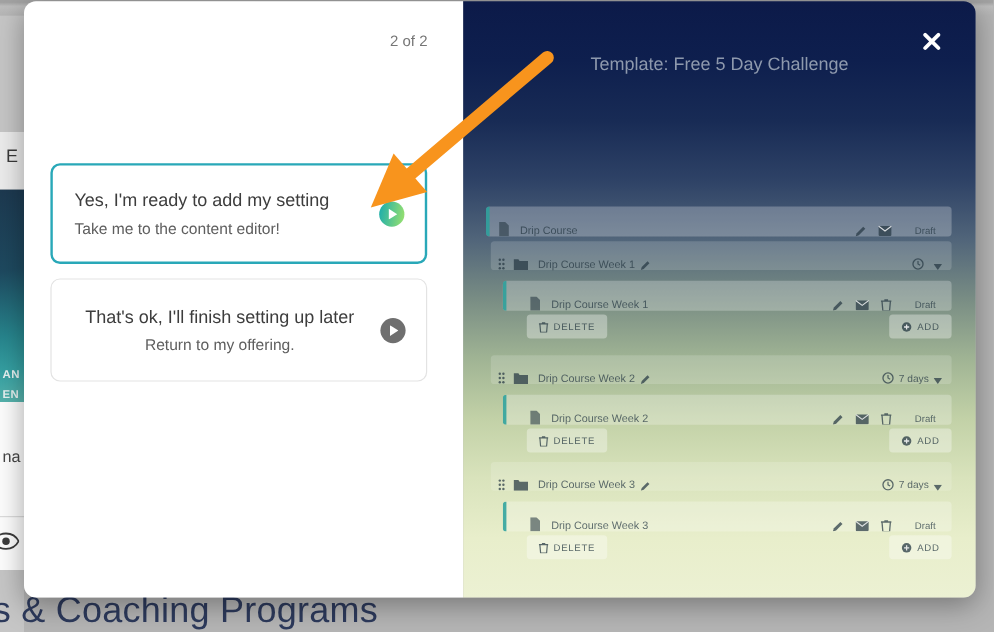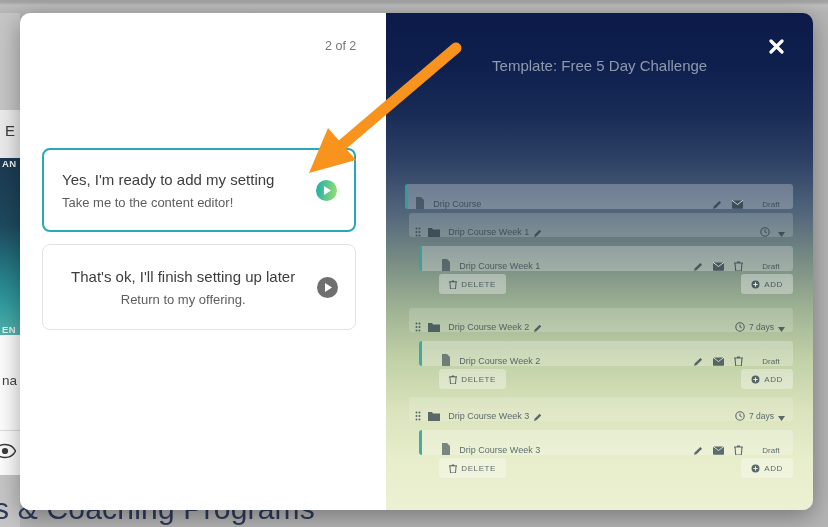--- a/index.html
+++ b/index.html
@@ -10,30 +10,30 @@
 
   
   .bg-top-strip { position:absolute; left:0; top:0; width:828px; height:13px;
     background:linear-gradient(180deg,#a2a2a2 0%,#a2a2a2 15%,#bdbdbd 40%,#b5b5b5 100%); }
   .bg-left-strip { position:absolute; left:0; top:13px; width:20px; height:514px; background:#c6c6c6; }
   .bg-tab { position:absolute; left:0; top:97px; width:20px; height:48px; background:#ececec;
     color:#3a3a3a; font-size:15px; padding:12px 0 0 5px; }
   .bg-logo { position:absolute; left:0; top:145px; width:20px; height:177px;
     background:linear-gradient(168deg,#1d3950 0%,#1e4a60 38%,#27858d 68%,#35a0a2 84%,#5ab5ae 100%);
     color:#e8f2f2; font-size:9.5px; font-weight:bold; letter-spacing:.5px;
-    display:flex; flex-direction:column; justify-content:space-between; gap:6px; padding-left:2px; }
+    display:flex; flex-direction:column; justify-content:flex-end; gap:6px; padding-left:2px; }
   .bg-white-seg { position:absolute; left:0; top:322px; width:20px; height:140px; background:#fdfdfd; }
   .bg-na { position:absolute; left:2px; top:38px; color:#454545; font-size:13.5px; }
   .bg-divider { position:absolute; left:0; top:95px; width:20px; height:1px; background:#dcdcdc; }
   .bg-eye { position:absolute; left:-6px; top:108px; color:#3c3c3c; }
   .bg-bottom-heading { position:absolute; left:-6px; top:492px; z-index:1;
     color:#2d3a5c; font-size:30px; font-weight:500; letter-spacing:.2px; white-space:nowrap; }
 
   
-  .modal { position:absolute; left:20px; top:13px; width:793px; height:497px; z-index:10;
+  .modal { position:absolute; left:20px; top:1px; width:793px; height:497px; z-index:10;
     border-radius:10px; box-shadow:0 6px 24px rgba(0,0,0,.35); display:flex; }
   .modal-left { position:relative; width:394px; height:100%; background:#ffffff;
     border-radius:10px 0 0 10px; }
   .step { position:absolute; top:26px; right:30px; font-size:12.5px; color:#757575; }
   .wizard-heading { position:absolute; left:22px; top:64px; width:345px;
     font-size:17.5px; font-weight:400; color:#3c3c3c; line-height:1.42; }
 
   .option { position:absolute; left:22px; right:30px; border-radius:8px; background:#fff;
     border:1px solid #e3e3e3; cursor:pointer; display:flex; align-items:center; }
   .option-1 { top:135px; height:84px; border:2px solid #29a8b8; }

